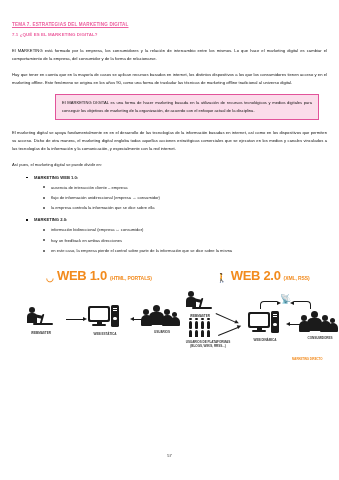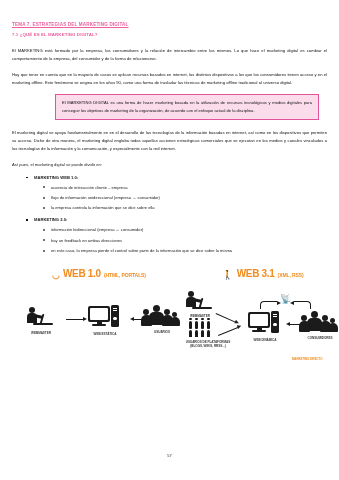--- a/index.html
+++ b/index.html
@@ -125,21 +125,21 @@
   .fig-title{
     display:flex;
     align-items:baseline;
     justify-content:center;
     gap:3px;
     color:#f28b1e;
     font-weight:bold;
     white-space:nowrap;
   }
   .fig-title .big{
-    font-size:10px;
+    font-size:13px;
     letter-spacing:-0.3px;
     line-height:1;
   }
   .fig-title .small{
     font-size:5px;
     letter-spacing:-0.1px;
   }
   .fig-title .glyph{
     font-size:9px;line-height:1;
     transform:translateY(0.5px);
@@ -387,21 +387,21 @@
           <span class="h" style="left:31px;top:7px;width:5px;height:5px;"></span>
           <span class="b" style="left:29px;top:12px;width:10px;height:9px;"></span>
         </div>
         <div class="fig-caption" style="margin-top:3px;">USUARIOS</div>
       </div>
     </div>
 
     <div class="fig-half fig-right">
       <div class="fig-title">
         <span class="glyph">🚶</span>
-        <span class="big">WEB 3.1</span>
+        <span class="big">WEB 2.0</span>
         <span class="small">(XML, RSS)</span>
       </div>
 
       <div class="node" style="left:0px;top:22px;width:40px;">
         <div class="person-laptop">
           <span class="head"></span>
             <span class="torso"></span>
             <span class="arm"></span>
           <span class="lap-base"></span>
             <span class="lap-screen"></span>

